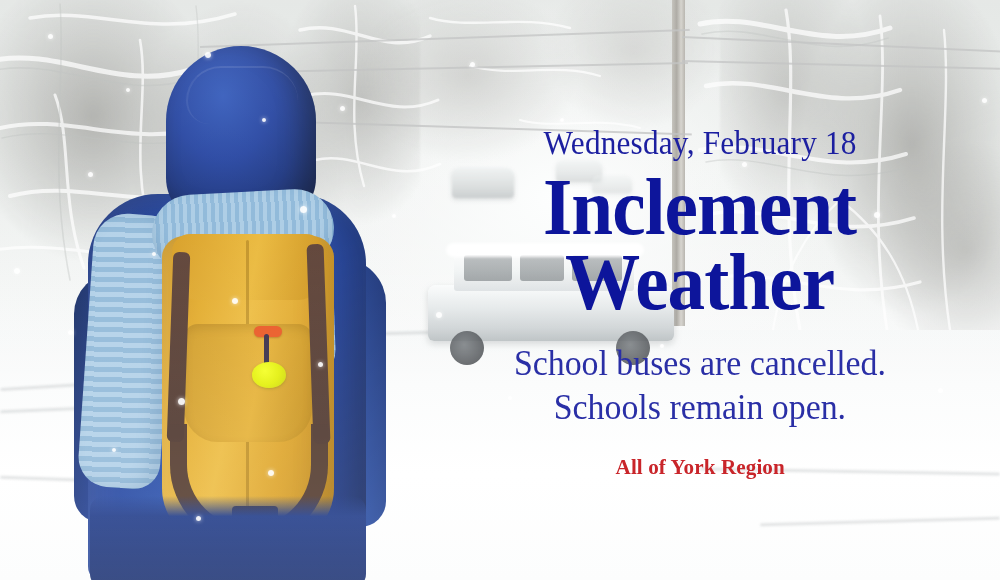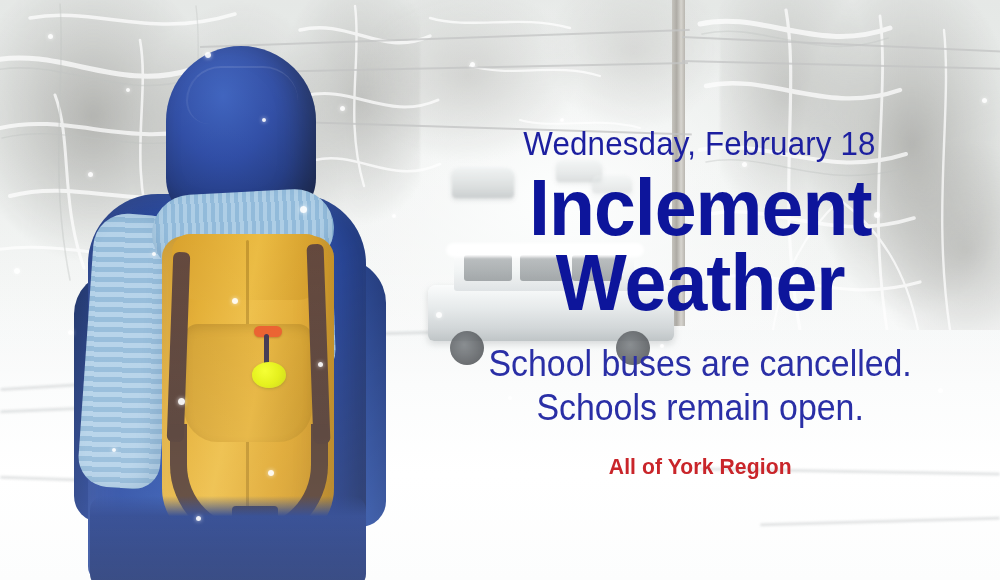--- a/index.html
+++ b/index.html
@@ -8,20 +8,21 @@
     width:1000px; height:580px;
     font-family:"Liberation Sans", sans-serif;
     overflow:hidden; background:#ffffff;
   }
 
   .banner {
     position:relative;
     width:1000px; height:580px;
     overflow:hidden;
     background:#e9ecec;
+    font-family:Liberation Serif, serif;
   }
 
   
   .photo { position:absolute; inset:0; overflow:hidden; }
 
   
   .sky-haze {
     position:absolute; inset:0;
     background:
       radial-gradient(ellipse 420px 300px at 56% 34%, #fdfefe 0%, rgba(253,254,254,0) 72%),

